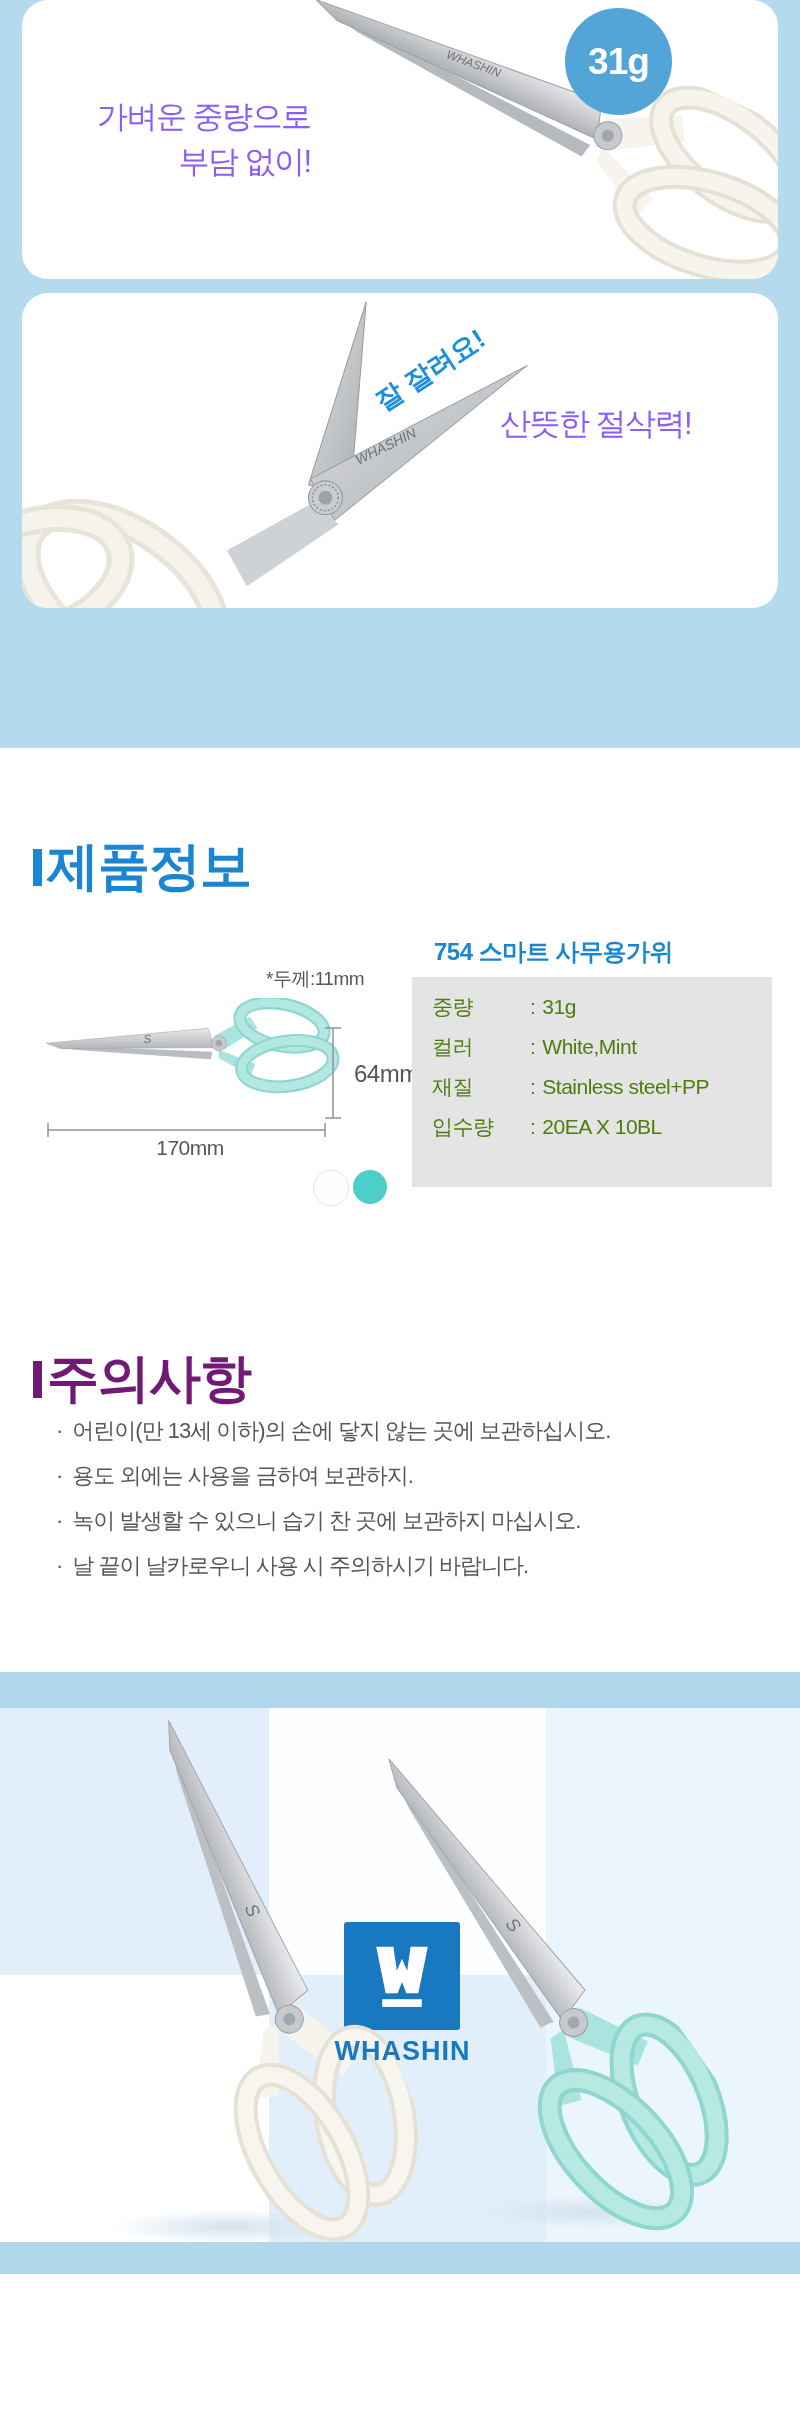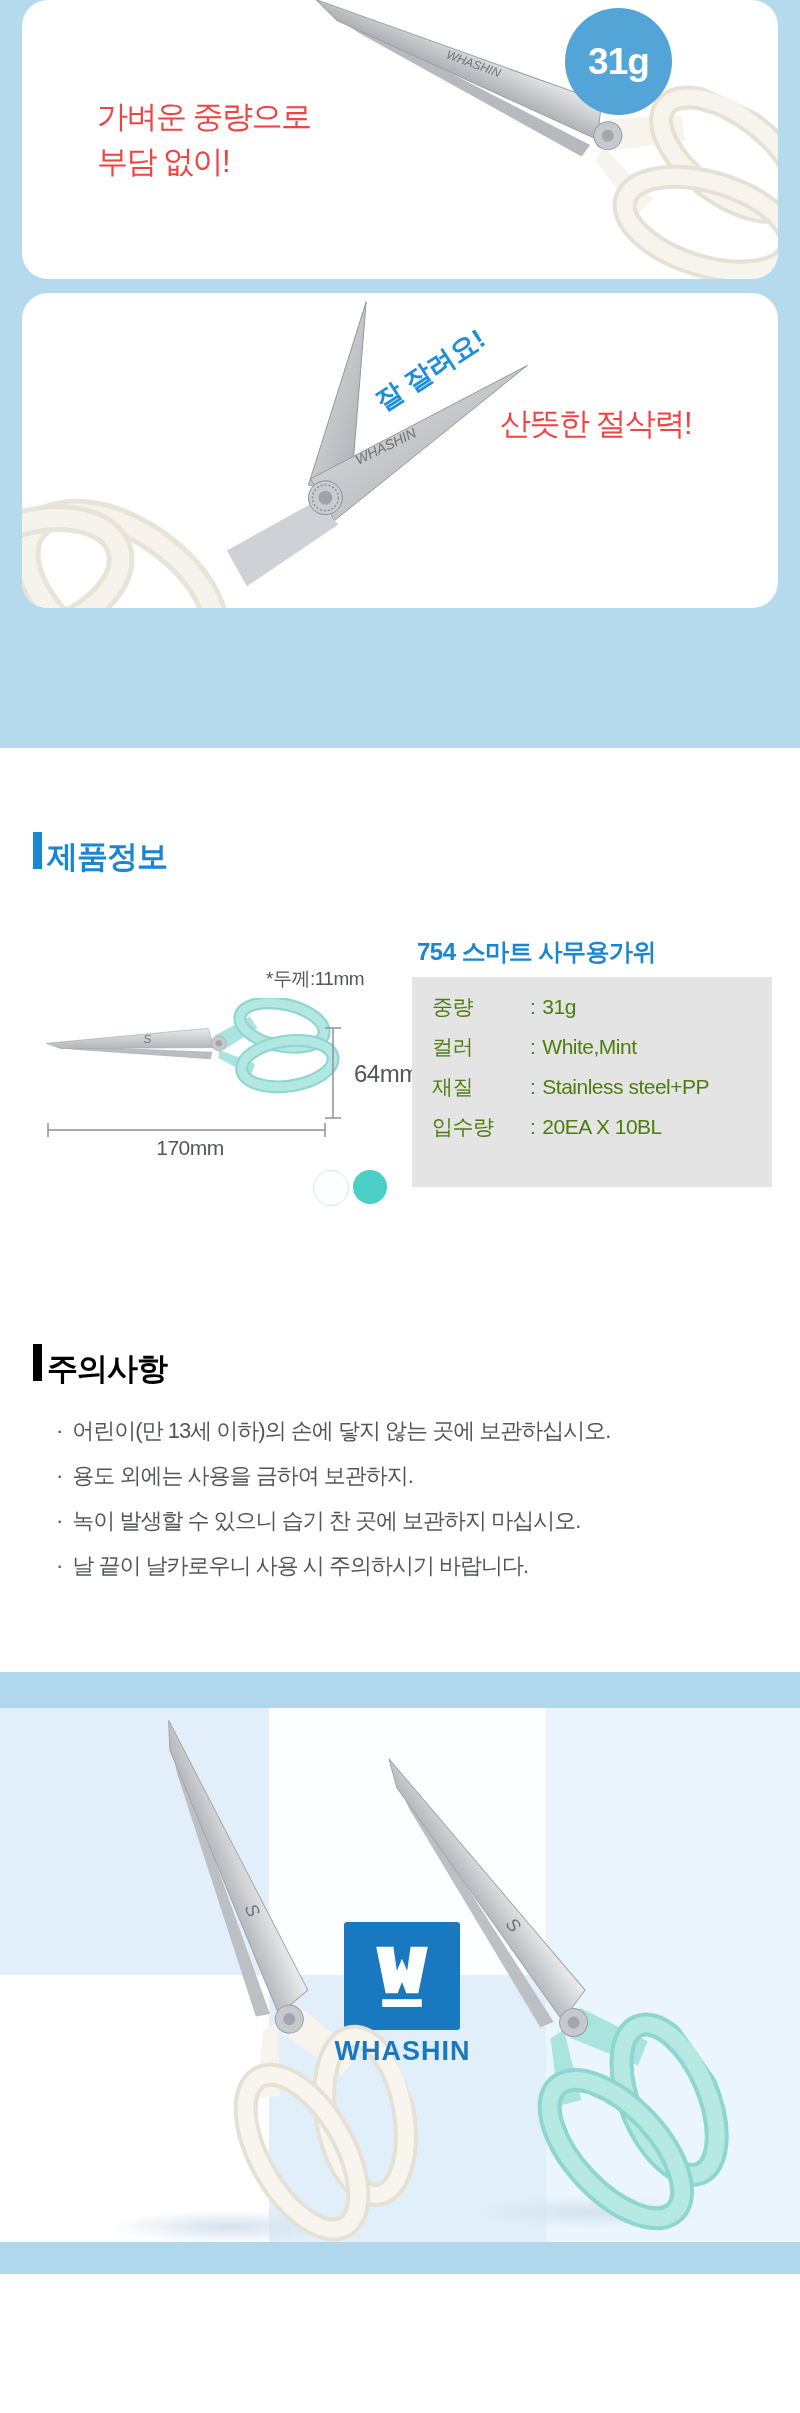--- a/index.html
+++ b/index.html
@@ -5,34 +5,34 @@
   html,body{margin:0;padding:0;background:#fff;}
   .page{position:relative;width:800px;height:2413px;overflow:hidden;background:#ffffff;
         font-family:"Liberation Sans","DejaVu Sans",sans-serif;color:#56575a;}
   .abs{position:absolute;}
 
   
   .hero{position:absolute;top:0;left:0;width:800px;height:748px;background:#b5daee;}
   .card{position:absolute;left:22px;width:756px;background:#ffffff;border-radius:26px;overflow:hidden;}
   .card1{top:0;height:279px;}
   .card2{top:293px;height:315px;}
-  .hero-copy{position:absolute;font-size:31px;line-height:45px;letter-spacing:-1.5px;color:#ef4444;}
+  .hero-copy{position:absolute;font-size:31px;line-height:45px;letter-spacing:-1.5px;color:#8b5cf6;text-align:right;}
   .badge{position:absolute;width:107px;height:107px;border-radius:50%;background:#53a5d8;
          display:flex;align-items:center;justify-content:center;color:#fff;
          font-size:37px;font-weight:bold;letter-spacing:-1px;}
   .sticker{position:absolute;transform:rotate(-33deg);font-size:27px;font-weight:bold;color:#1b8ede;
            letter-spacing:0px;white-space:nowrap;
            text-shadow:-3px -3px 0 #fff,3px -3px 0 #fff,-3px 3px 0 #fff,3px 3px 0 #fff,
                        0 -3px 0 #fff,0 3px 0 #fff,-3px 0 0 #fff,3px 0 0 #fff;}
 
   
-  .sec-h{position:absolute;font-size:31px;font-weight:bold;letter-spacing:-1px;white-space:nowrap;text-align:right;}
+  .sec-h{position:absolute;font-size:52px;font-weight:bold;letter-spacing:-1px;white-space:nowrap;text-align:right;}
   .sec-h .bar{display:inline-block;width:9px;height:37px;margin-right:5px;background:currentColor;vertical-align:-2px;}
   .h-blue{color:#1a86d2;}
-  .h-orange{color:#000000;}
+  .h-orange{color:#701a75;}
 
   
   .dim-label{position:absolute;font-size:19px;color:#55565a;letter-spacing:-0.5px;white-space:nowrap;}
   .prod-name{position:absolute;font-size:24px;font-weight:bold;color:#1a86d2;letter-spacing:-0.5px;white-space:nowrap;}
   .spec-panel{position:absolute;left:412px;top:977px;width:360px;height:210px;background:#e4e4e4;
               box-sizing:border-box;padding:10px 0 0 20px;}
   .spec-row{font-size:21px;line-height:40px;color:#4d7c0f;letter-spacing:-0.5px;white-space:nowrap;}
   .spec-label{display:inline-block;width:92px;text-align:justify;text-align-last:justify;vertical-align:top;}
   .spec-colon{margin:0 7px 0 6px;}
   .swatch{position:absolute;width:34px;height:34px;border-radius:50%;}
@@ -172,21 +172,21 @@
         <line x1="295" y1="103" x2="295" y2="117"></line>
       </g>
     </svg>
   </div>
   <div class="dim-label" style="left:354px;top:1060px;font-size:24px;">64mm</div>
   <div class="dim-label" style="left:140px;top:1136px;width:100px;text-align:center;font-size:21px;">170mm</div>
 
   <div class="swatch swatch-white" style="left:313px;top:1170px;"></div>
   <div class="swatch swatch-mint" style="left:353px;top:1170px;"></div>
 
-  <div class="prod-name" style="left:417px;top:936px;">754 스마트 사무용가위</div>
+  <div class="prod-name" style="left:434px;top:936px;">754 스마트 사무용가위</div>
 
   <div class="spec-panel">
     <div class="spec-row">
       <span class="spec-label">중량</span><span class="spec-colon">:</span><span>31g</span>
     </div>
     <div class="spec-row">
       <span class="spec-label">컬러</span><span class="spec-colon">:</span><span>White,Mint</span>
     </div>
     <div class="spec-row">
       <span class="spec-label">재질</span><span class="spec-colon">:</span><span>Stainless steel+PP</span>

